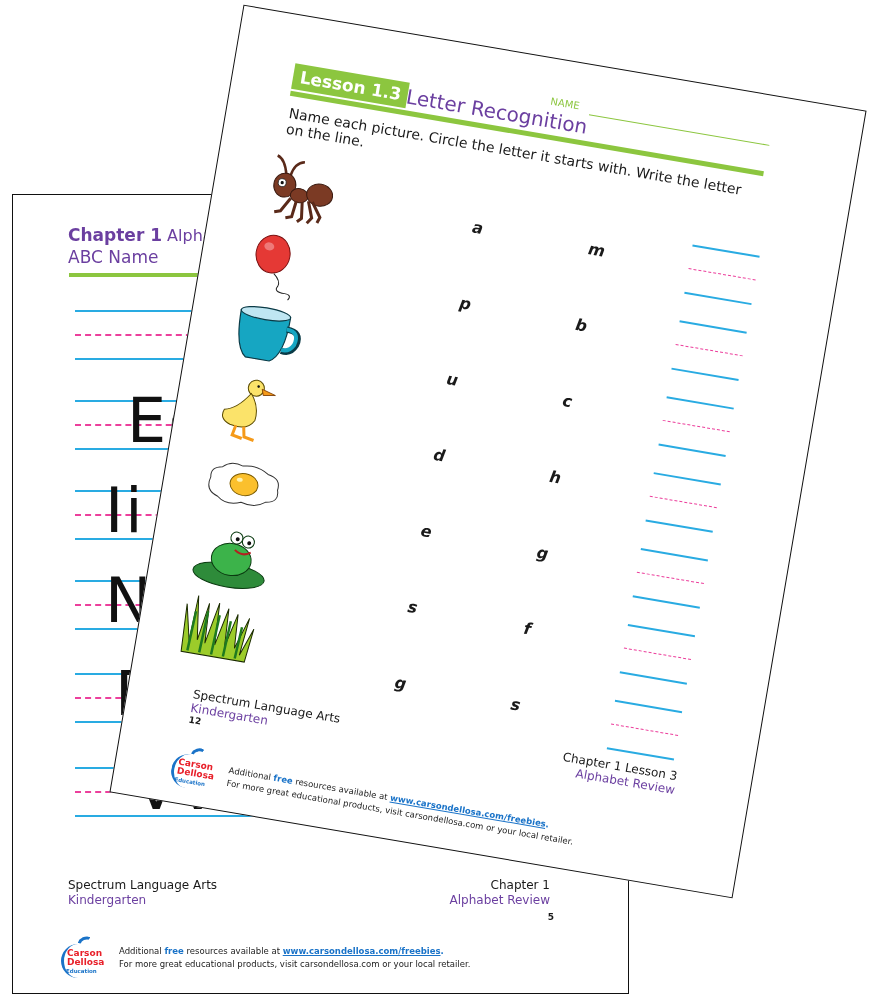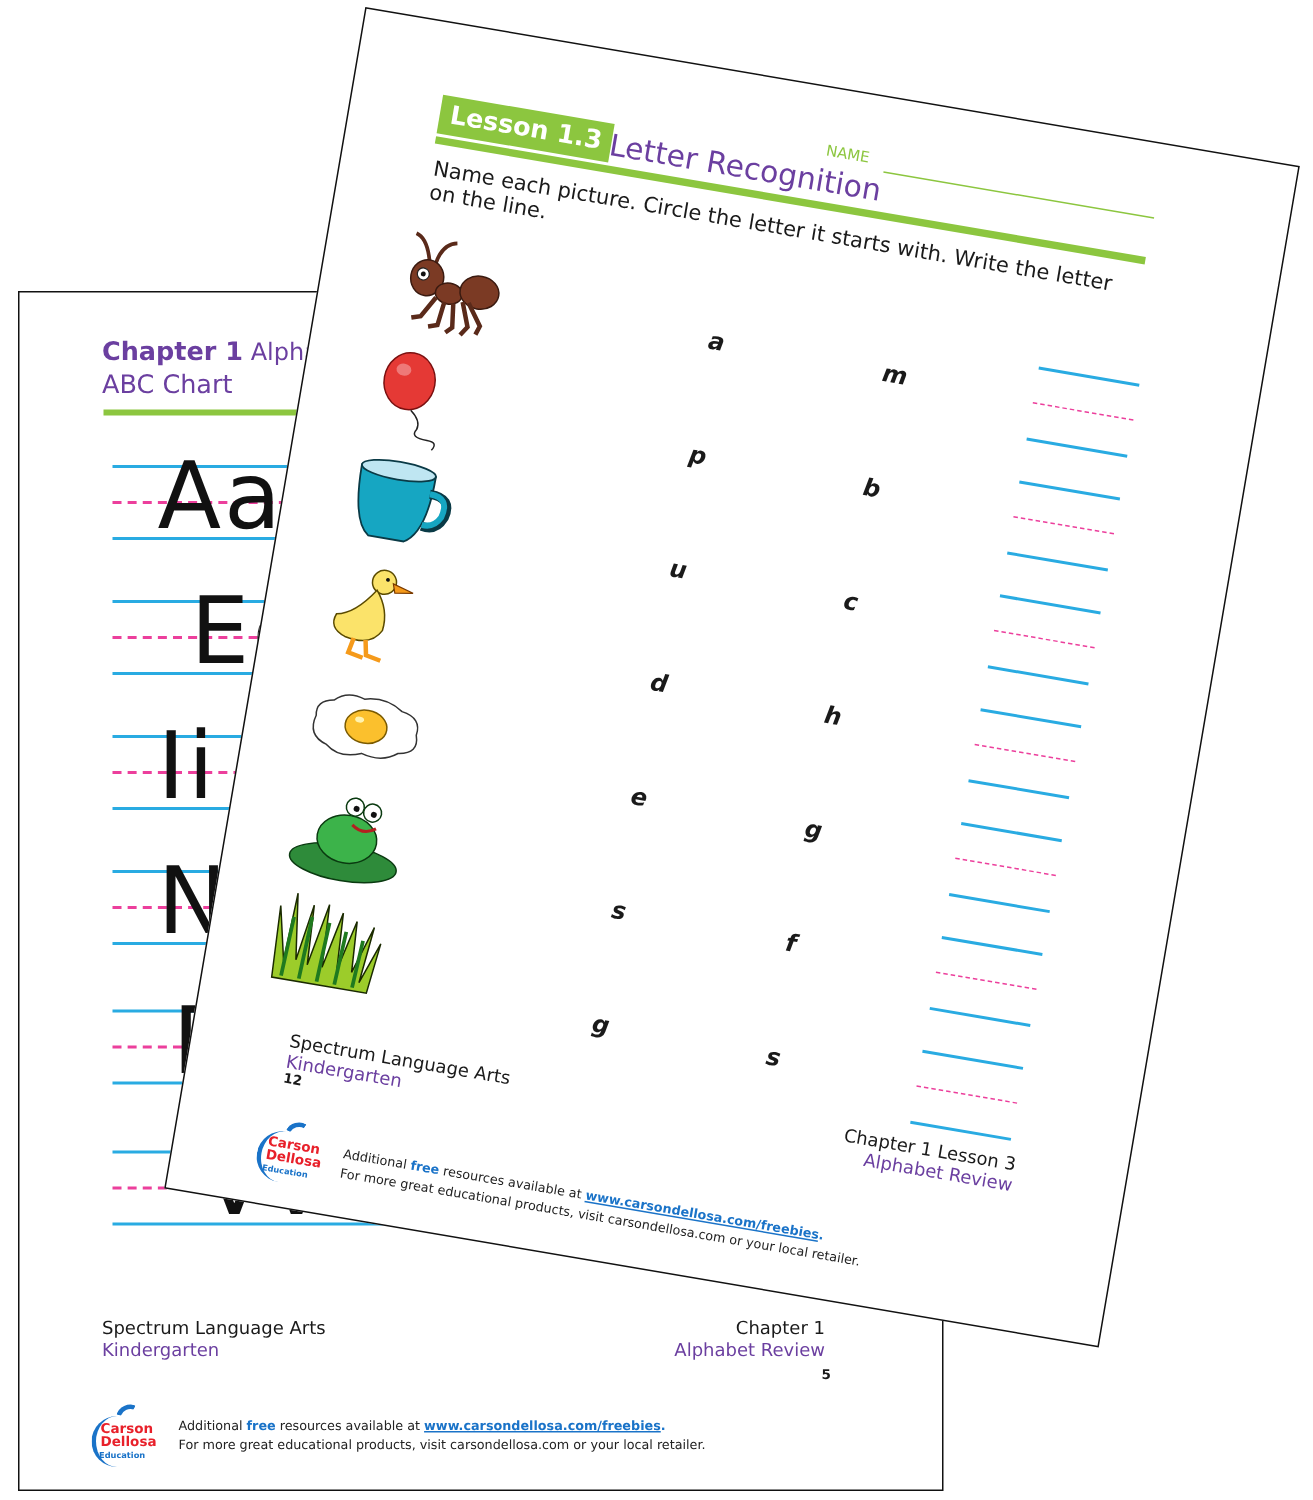--- a/index.html
+++ b/index.html
@@ -74,28 +74,27 @@
   .front-footer-right .sub { color: #6b3fa0; }
 </style>
 </head>
 <body>
 
 <div class="back-page">
   <div class="chapter-head">
     <span class="ch-bold">Chapter 1</span>
     <span class="ch-light">Alpha</span>
   </div>
-  <div class="subtitle">ABC Chart</div>
+  <div class="subtitle">ABC Name</div>
   <div class="green-rule"></div>
 
   <div class="abc-row" style="top:115px">
     <div class="blue top"></div>
     <div class="pink"></div>
     <div class="blue bot"></div>
-    <div class="glyph" style="left:30px">Aa</div>
   </div>
   <div class="abc-row" style="top:205px">
     <div class="blue top"></div>
     <div class="pink"></div>
     <div class="blue bot"></div>
     <div class="glyph" style="left:52px">Ee</div>
   </div>
   <div class="abc-row" style="top:295px">
     <div class="blue top"></div>
     <div class="pink"></div>

